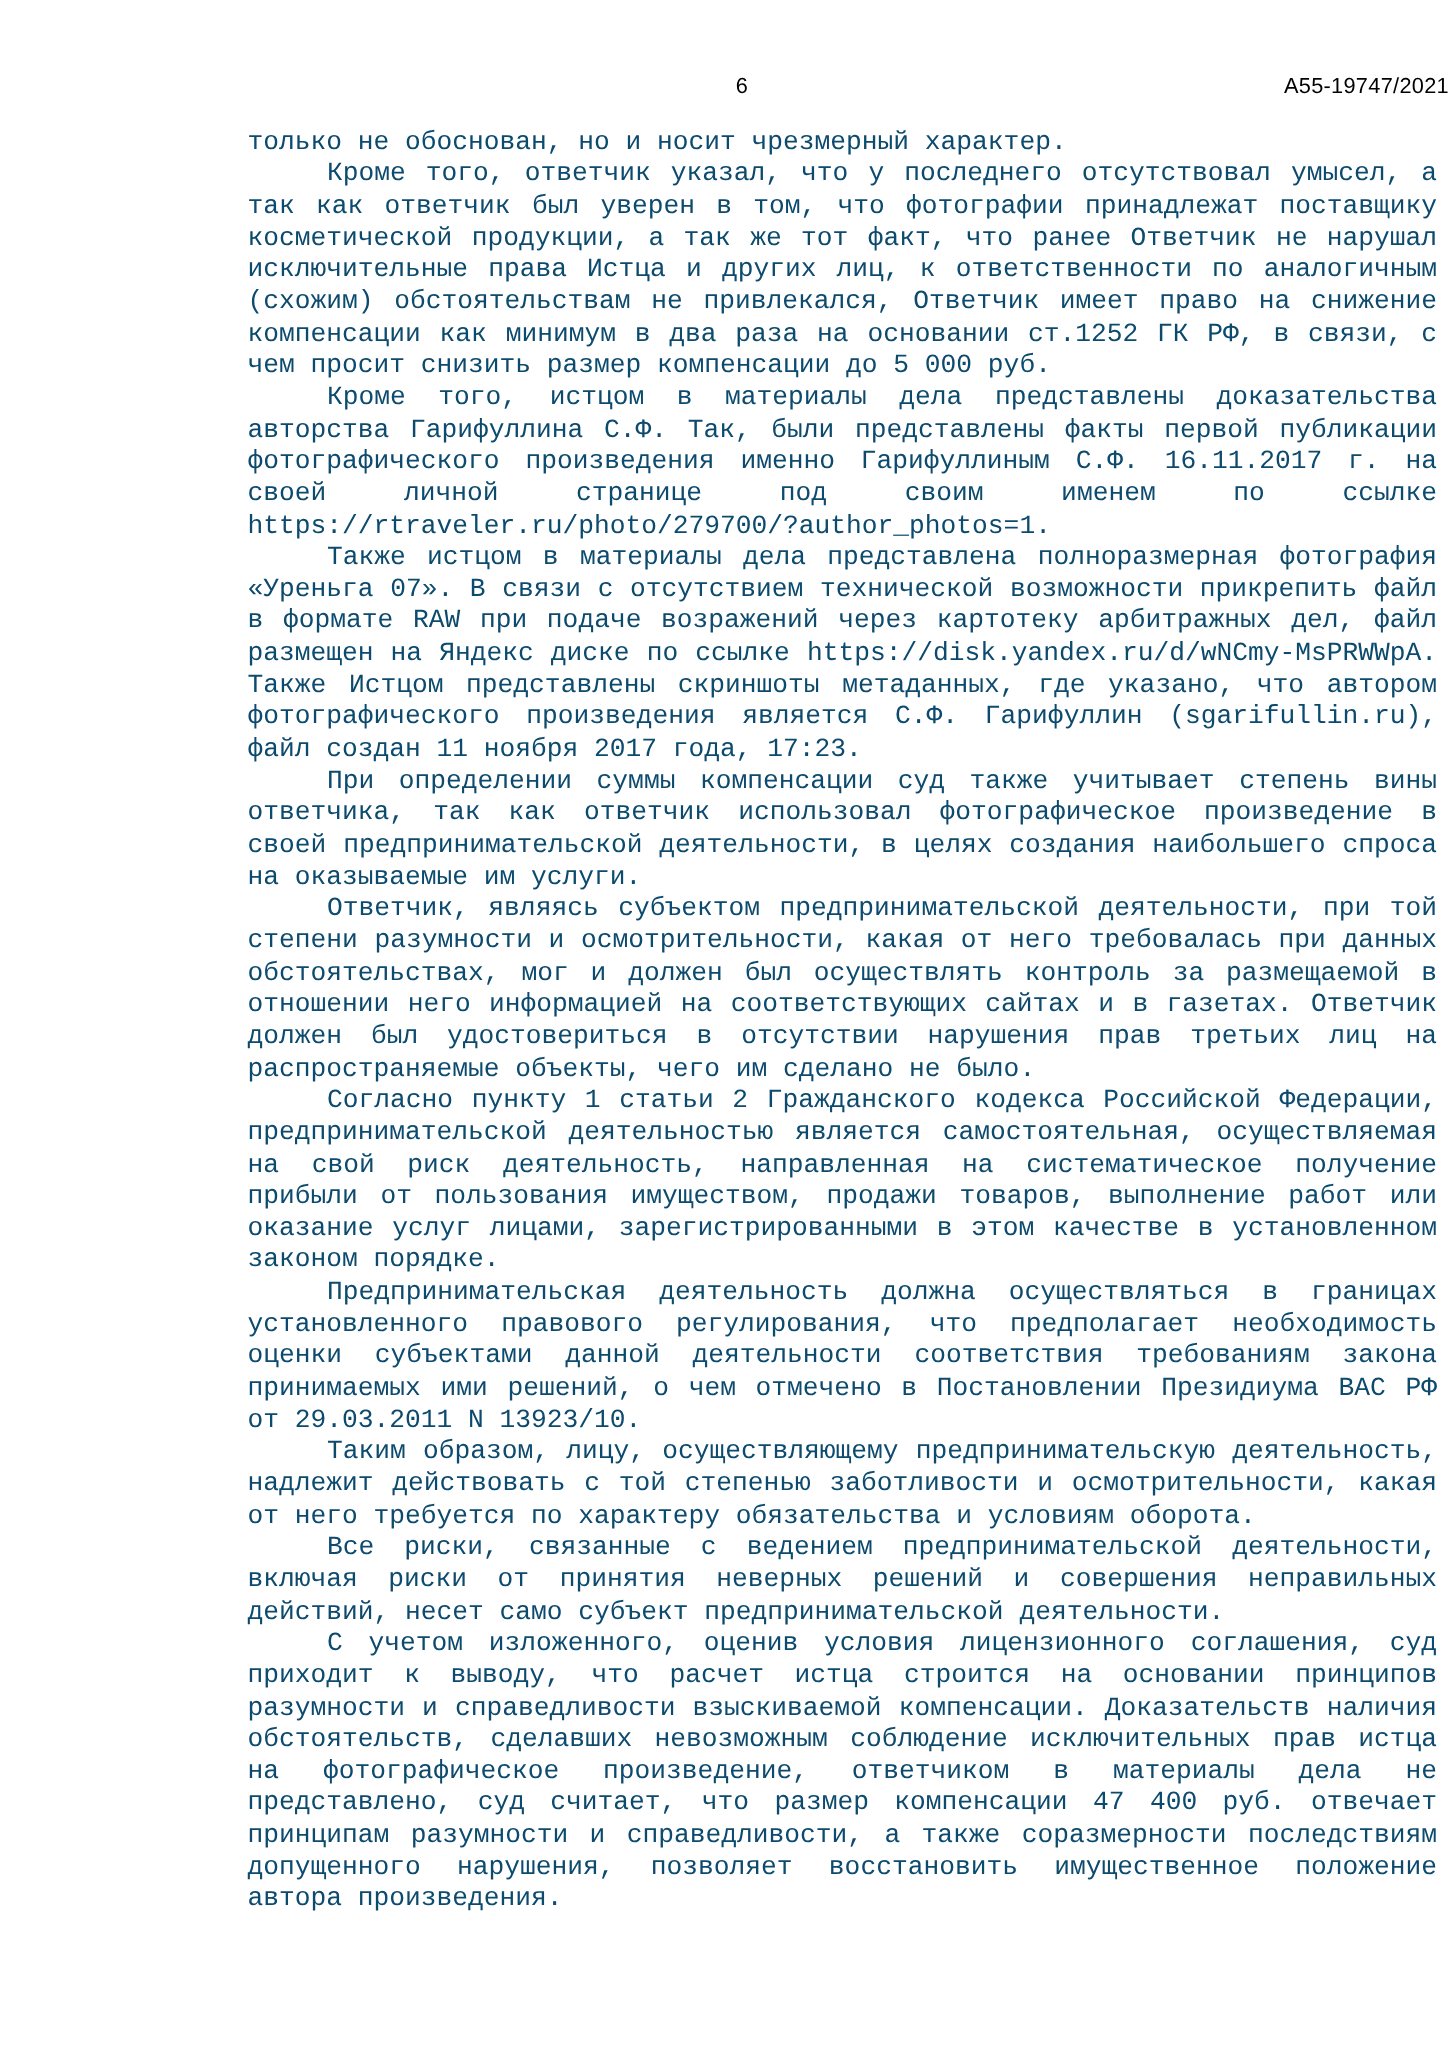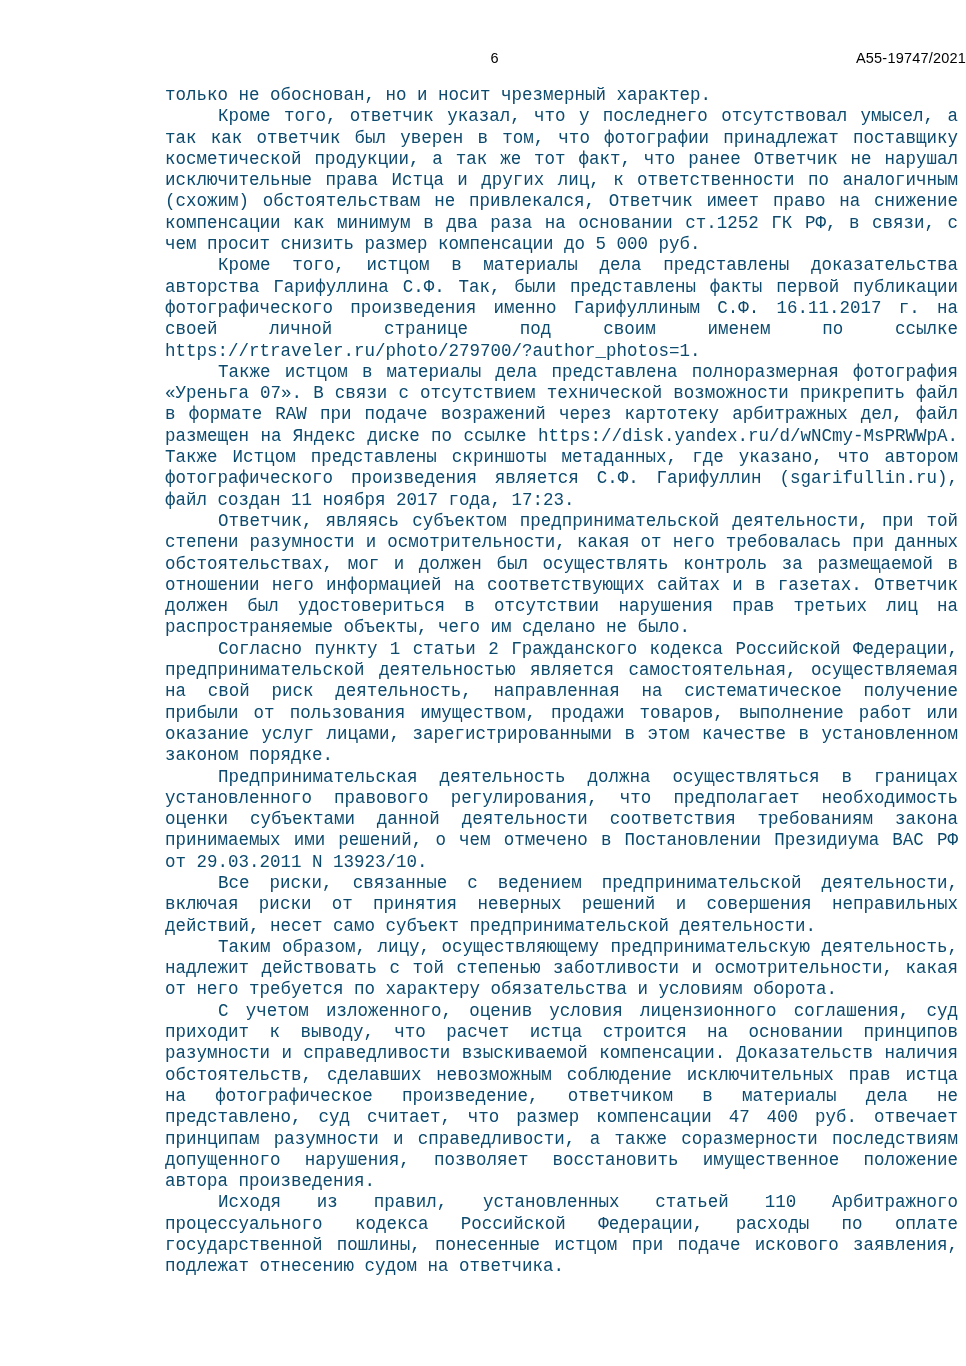--- a/index.html
+++ b/index.html
@@ -66,22 +66,22 @@
   <div class="page-header">
     <span class="page-number">6</span>
     <span class="case-number">А55-19747/2021</span>
   </div>
 
   <div class="content">
     <p class="continuation">только не обоснован, но и носит чрезмерный характер.</p>
     <p>Кроме того, ответчик указал, что у последнего отсутствовал умысел, а так как ответчик был уверен в том, что фотографии принадлежат поставщику косметической продукции, а так же тот факт, что ранее Ответчик не нарушал исключительные права Истца и других лиц, к ответственности по аналогичным (схожим) обстоятельствам не привлекался, Ответчик имеет право на снижение компенсации как минимум в два раза на основании ст.1252 ГК РФ, в связи, с чем просит снизить размер компенсации до 5 000 руб.</p>
     <p>Кроме того, истцом в материалы дела представлены доказательства авторства Гарифуллина С.Ф. Так, были представлены факты первой публикации фотографического произведения именно Гарифуллиным С.Ф. 16.11.2017 г. на своей личной странице под своим именем по ссылке https://rtraveler.ru/photo/279700/?author_photos=1.</p>
     <p>Также истцом в материалы дела представлена полноразмерная фотография «Уреньга 07». В связи с отсутствием технической возможности прикрепить файл в формате RAW при подаче возражений через картотеку арбитражных дел, файл размещен на Яндекс диске по ссылке https://disk.yandex.ru/d/wNCmy-MsPRWWpA. Также Истцом представлены скриншоты метаданных, где указано, что автором фотографического произведения является С.Ф. Гарифуллин (sgarifullin.ru), файл создан 11 ноября 2017 года, 17:23.</p>
+    <p>При определении суммы компенсации суд также учитывает степень вины ответчика, так как ответчик использовал фотографическое произведение в своей предпринимательской деятельности, в целях создания наибольшего спроса на оказываемые им услуги.</p>
     <p>Ответчик, являясь субъектом предпринимательской деятельности, при той степени разумности и осмотрительности, какая от него требовалась при данных обстоятельствах, мог и должен был осуществлять контроль за размещаемой в отношении него информацией на соответствующих сайтах и в газетах. Ответчик должен был удостовериться в отсутствии нарушения прав третьих лиц на распространяемые объекты, чего им сделано не было.</p>
     <p>Согласно пункту 1 статьи 2 Гражданского кодекса Российской Федерации, предпринимательской деятельностью является самостоятельная, осуществляемая на свой риск деятельность, направленная на систематическое получение прибыли от пользования имуществом, продажи товаров, выполнение работ или оказание услуг лицами, зарегистрированными в этом качестве в установленном законом порядке.</p>
     <p>Предпринимательская деятельность должна осуществляться в границах установленного правового регулирования, что предполагает необходимость оценки субъектами данной деятельности соответствия требованиям закона принимаемых ими решений, о чем отмечено в Постановлении Президиума ВАС РФ от 29.03.2011 N 13923/10.</p>
+    <p>Таким образом, лицу, осуществляющему предпринимательскую деятельность, надлежит действовать с той степенью заботливости и осмотрительности, какая от него требуется по характеру обязательства и условиям оборота.</p>
     <p>Все риски, связанные с ведением предпринимательской деятельности, включая риски от принятия неверных решений и совершения неправильных действий, несет само субъект предпринимательской деятельности.</p>
-    <p>Таким образом, лицу, осуществляющему предпринимательскую деятельность, надлежит действовать с той степенью заботливости и осмотрительности, какая от него требуется по характеру обязательства и условиям оборота.</p>
     <p>С учетом изложенного, оценив условия лицензионного соглашения, суд приходит к выводу, что расчет истца строится на основании принципов разумности и справедливости взыскиваемой компенсации. Доказательств наличия обстоятельств, сделавших невозможным соблюдение исключительных прав истца на фотографическое произведение, ответчиком в материалы дела не представлено, суд считает, что размер компенсации 47 400 руб. отвечает принципам разумности и справедливости, а также соразмерности последствиям допущенного нарушения, позволяет восстановить имущественное положение автора произведения.</p>
-    <p>Исходя из правил, установленных статьей 110 Арбитражного процессуального кодекса Российской Федерации, расходы по оплате государственной пошлины, понесенные истцом при подаче искового заявления, подлежат отнесению судом на ответчика.</p>
   </div>
 
 </div>
 
 </body></html>

